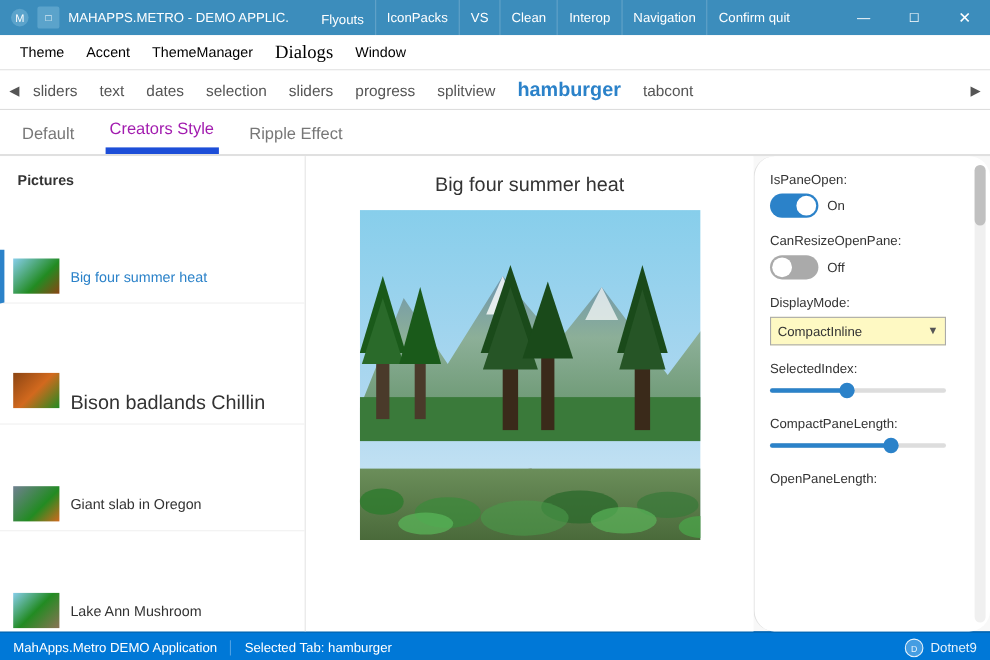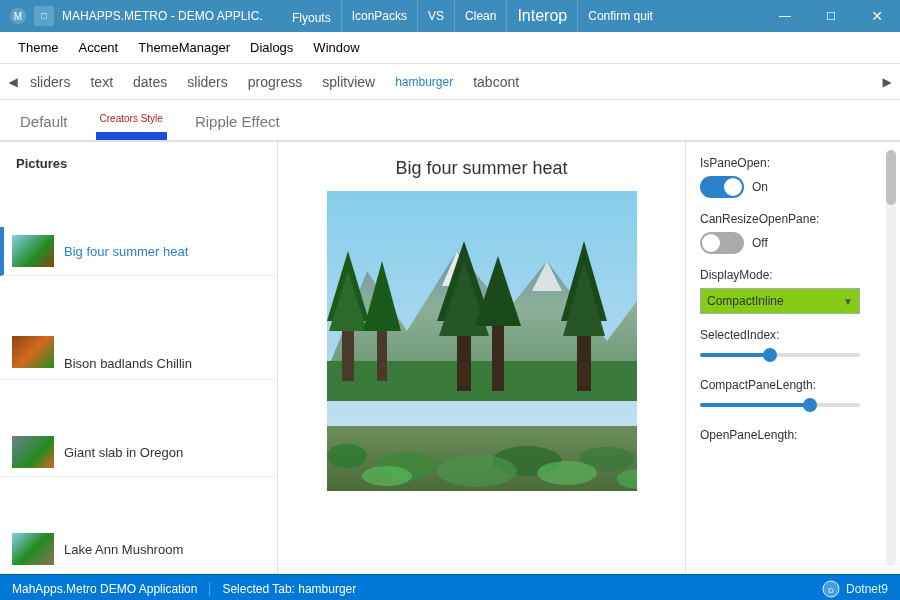--- a/index.html
+++ b/index.html
@@ -116,71 +116,73 @@
         <text x="9" y="13" text-anchor="middle" font-size="10" fill="white">M</text>
       </svg>
   </div>
   <div style="width:20px;height:20px;background:#5ba3cb;border-radius:2px;margin-right:8px;display:flex;align-items:center;justify-content:center;font-size:9px;">□</div>
   <span style="font-size:12px;margin-right:20px;white-space:nowrap;overflow:hidden;max-width:200px;">MAHAPPS.METRO - DEMO APPLIC...</span>
   <div style="display:flex;flex:1;height:32px;">
     <span style="padding:0 10px;height:36px;display:flex;align-items:center;font-size:12px;cursor:pointer;border-right:1px solid rgba(255,255,255,0.2);">Flyouts</span>
     <span style="padding:0 10px;height:32px;display:flex;align-items:center;font-size:12px;cursor:pointer;border-right:1px solid rgba(255,255,255,0.2);">IconPacks</span>
     <span style="padding:0 10px;height:32px;display:flex;align-items:center;font-size:12px;cursor:pointer;border-right:1px solid rgba(255,255,255,0.2);">VS</span>
     <span style="padding:0 10px;height:32px;display:flex;align-items:center;font-size:12px;cursor:pointer;border-right:1px solid rgba(255,255,255,0.2);">Clean</span>
-    <span style="padding:0 10px;height:32px;display:flex;align-items:center;font-size:16px;cursor:pointer;border-right:1px solid rgba(255,255,255,0.2);">Interop</span>
+    <span style="padding:0 10px;height:32px;display:flex;align-items:center;font-size:12px;cursor:pointer;border-right:1px solid rgba(255,255,255,0.2);">Interop</span>
+    <span style="padding:0 10px;height:32px;display:flex;align-items:center;font-size:12px;cursor:pointer;border-right:1px solid rgba(255,255,255,0.2);">Navigation</span>
     <span style="padding:0 10px;height:32px;display:flex;align-items:center;font-size:12px;cursor:pointer;">Confirm quit</span>
   </div>
   <div style="display:flex;margin-left:auto;">
     <div style="width:46px;height:32px;display:flex;align-items:center;justify-content:center;font-size:12px;cursor:pointer;">—</div>
     <div style="width:46px;height:32px;display:flex;align-items:center;justify-content:center;font-size:11px;cursor:pointer;">☐</div>
     <div style="width:46px;height:32px;display:flex;align-items:center;justify-content:center;font-size:14px;cursor:pointer;">✕</div>
   </div>
 </div>
 
 <div id="menu-bar">
   <span style="padding:0 10px;height:32px;display:flex;align-items:center;cursor:pointer;font-size:13px;">Theme</span>
   <span style="padding:0 10px;height:32px;display:flex;align-items:center;cursor:pointer;font-size:13px;">Accent</span>
   <span style="padding:0 10px;height:32px;display:flex;align-items:center;cursor:pointer;font-size:13px;">ThemeManager</span>
-  <span style="padding:0 10px;height:32px;display:flex;align-items:center;cursor:pointer;font-size:13px;">Dialogs</span>
+  <span style="padding:0 10px;height:32px;display:flex;align-items:center;cursor:pointer;font-size:17px;font-family:Liberation Serif, serif;">Dialogs</span>
   <span style="padding:0 10px;height:32px;display:flex;align-items:center;cursor:pointer;font-size:13px;">Window</span>
 </div>
 
 <div id="nav-tabs" style="background:white;height:36px;display:flex;align-items:center;padding:0 4px;border-bottom:1px solid #ddd;overflow:hidden;">
   <div style="width:18px;height:36px;display:flex;align-items:center;justify-content:center;cursor:pointer;color:#555;font-size:12px;flex-shrink:0;">◀</div>
   <div style="display:flex;gap:12px;overflow:hidden;flex:1;padding:0 4px;">
     <span style="padding:0 4px;height:36px;display:flex;align-items:center;cursor:pointer;font-size:14px;color:#555;white-space:nowrap;">sliders</span>
     <span style="padding:0 4px;height:36px;display:flex;align-items:center;cursor:pointer;font-size:14px;color:#555;white-space:nowrap;">text</span>
     <span style="padding:0 4px;height:36px;display:flex;align-items:center;cursor:pointer;font-size:14px;color:#555;white-space:nowrap;">dates</span>
+    <span style="padding:0 4px;height:36px;display:flex;align-items:center;cursor:pointer;font-size:14px;color:#555;white-space:nowrap;">selection</span>
     <span style="padding:0 4px;height:36px;display:flex;align-items:center;cursor:pointer;font-size:14px;color:#555;white-space:nowrap;">sliders</span>
     <span style="padding:0 4px;height:36px;display:flex;align-items:center;cursor:pointer;font-size:14px;color:#555;white-space:nowrap;">progress</span>
     <span style="padding:0 4px;height:36px;display:flex;align-items:center;cursor:pointer;font-size:14px;color:#555;white-space:nowrap;">splitview</span>
-    <span style="padding:0 4px;height:36px;display:flex;align-items:center;cursor:pointer;font-size:12px;color:#2b82c9;font-weight:400;white-space:nowrap;">hamburger</span>
+    <span style="padding:0 4px;height:36px;display:flex;align-items:center;cursor:pointer;font-size:18px;color:#2b82c9;font-weight:700;white-space:nowrap;">hamburger</span>
     <span style="padding:0 4px;height:36px;display:flex;align-items:center;cursor:pointer;font-size:14px;color:#555;white-space:nowrap;">tabcont</span>
   </div>
   <div style="width:18px;height:36px;display:flex;align-items:center;justify-content:center;cursor:pointer;color:#555;font-size:12px;flex-shrink:0;">▶</div>
 </div>
 
 <div id="sub-tabs" style="background:white;height:42px;display:flex;align-items:flex-end;padding:0 16px;border-bottom:2px solid #e0e0e0;gap:24px;">
   <span style="padding:0 4px 8px;cursor:pointer;font-size:15px;color:#777;border-bottom:2px solid transparent;">Default</span>
-  <span style="padding:0 4px 8px;cursor:pointer;font-size:10px;color:#b91c1c;border-bottom:8px solid #1d4ed8;">Creators Style</span>
+  <span style="padding:0 4px 8px;cursor:pointer;font-size:15px;color:#a21caf;border-bottom:6px solid #1d4ed8;">Creators Style</span>
   <span style="padding:0 4px 8px;cursor:pointer;font-size:15px;color:#777;border-bottom:2px solid transparent;">Ripple Effect</span>
 </div>
 
 <div id="main-content" style="display:flex;height:432px;background:#f8f8f8;">
 
   <div id="left-panel" style="width:278px;background:white;border-right:1px solid #e0e0e0;display:flex;flex-direction:column;flex-shrink:0;overflow:hidden;gap:48px;">
     <div style="padding:14px 16px 8px;font-size:13px;font-weight:600;color:#333;">Pictures</div>
 
     <div style="display:flex;align-items:center;padding:8px 12px 8px 8px;cursor:pointer;border-bottom:1px solid #f0f0f0;gap:10px;border-left:4px solid #2b82c9;">
       <div class="thumb-1" style="width:42px;height:32px;flex-shrink:0;"></div>
       <span style="font-size:13px;color:#2b82c9;">Big four summer heat</span>
     </div>
     <div style="display:flex;align-items:center;padding:8px 12px;cursor:pointer;border-bottom:1px solid #f0f0f0;gap:10px;">
       <div class="thumb-2" style="width:42px;height:32px;flex-shrink:0;"></div>
-      <span style="font-size:13px;color:#333;margin-top:24px;">Bison badlands Chillin</span>
+      <span style="font-size:18px;color:#333;margin-top:24px;">Bison badlands Chillin</span>
     </div>
     <div style="display:flex;align-items:center;padding:8px 12px;cursor:pointer;border-bottom:1px solid #f0f0f0;gap:10px;">
       <div class="thumb-3" style="width:42px;height:32px;flex-shrink:0;"></div>
       <span style="font-size:13px;color:#333;">Giant slab in Oregon</span>
     </div>
     <div style="display:flex;align-items:center;padding:8px 12px;cursor:pointer;border-bottom:1px solid #f0f0f0;gap:10px;">
       <div class="thumb-4" style="width:42px;height:32px;flex-shrink:0;"></div>
       <span style="font-size:13px;color:#333;">Lake Ann Mushroom</span>
     </div>
 
@@ -255,21 +257,21 @@
         <ellipse cx="280" cy="268" rx="28" ry="12" fill="#3a7a3a" opacity="0.75"></ellipse>
         <ellipse cx="150" cy="280" rx="40" ry="16" fill="#4a9a4a" opacity="0.6"></ellipse>
 
         <ellipse cx="60" cy="285" rx="25" ry="10" fill="#5ab85a" opacity="0.7"></ellipse>
         <ellipse cx="240" cy="282" rx="30" ry="12" fill="#5ab85a" opacity="0.65"></ellipse>
         <ellipse cx="310" cy="288" rx="20" ry="10" fill="#4aa84a" opacity="0.7"></ellipse>
       </svg>
     </div>
   </div>
 
-  <div id="right-panel" style="width:215px;background:white;border-left:1px solid #e0e0e0;padding:14px 28px 14px 14px;overflow:hidden;position:relative;">
+  <div id="right-panel" style="width:215px;background:white;border-left:1px solid #e0e0e0;padding:14px 28px 14px 14px;overflow:hidden;position:relative;border-radius:19px;">
 
     <div style="position:absolute;right:4px;top:8px;bottom:8px;width:10px;background:#f0f0f0;border-radius:5px;">
       <div style="position:absolute;top:0;width:10px;height:55px;background:#c0c0c0;border-radius:5px;"></div>
     </div>
 
     <div style="margin-bottom:14px;">
       <div style="font-size:12px;color:#333;margin-bottom:6px;">
         <span>IsPaneOpen:</span>
       </div>
       <div style="display:flex;align-items:center;gap:8px;">
@@ -285,21 +287,21 @@
       <div style="display:flex;align-items:center;gap:8px;">
         <div style="width:44px;height:22px;border-radius:11px;background:#aaa;position:relative;cursor:pointer;">
           <div style="width:18px;height:18px;border-radius:50%;background:white;position:absolute;top:2px;left:2px;"></div>
         </div>
         <span style="font-size:12px;color:#333;">Off</span>
       </div>
     </div>
 
     <div style="margin-bottom:14px;">
       <div style="font-size:12px;color:#333;margin-bottom:6px;">DisplayMode:</div>
-      <div style="display:flex;align-items:center;border:1px solid #aaa;background:#84cc16;height:26px;padding:0 6px;cursor:pointer;width:160px;justify-content:space-between;">
+      <div style="display:flex;align-items:center;border:1px solid #aaa;background:#fef9c3;height:26px;padding:0 6px;cursor:pointer;width:160px;justify-content:space-between;">
         <span style="font-size:12px;color:#333;">CompactInline</span>
         <span style="font-size:10px;color:#555;">▼</span>
       </div>
     </div>
 
     <div style="margin-bottom:14px;">
       <div style="font-size:12px;color:#333;margin-bottom:4px;">SelectedIndex:</div>
       <div style="position:relative;width:160px;height:18px;display:flex;align-items:center;">
         <div style="width:160px;height:4px;background:#ddd;border-radius:2px;position:relative;">
           <div style="width:70px;height:4px;background:#2b82c9;border-radius:2px;"></div>

